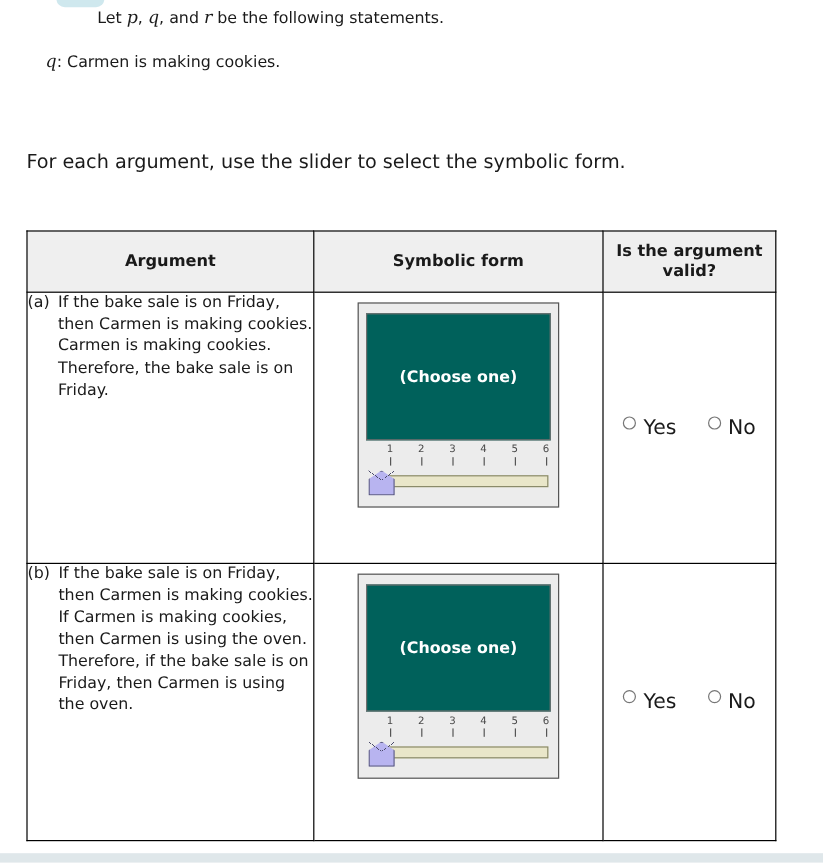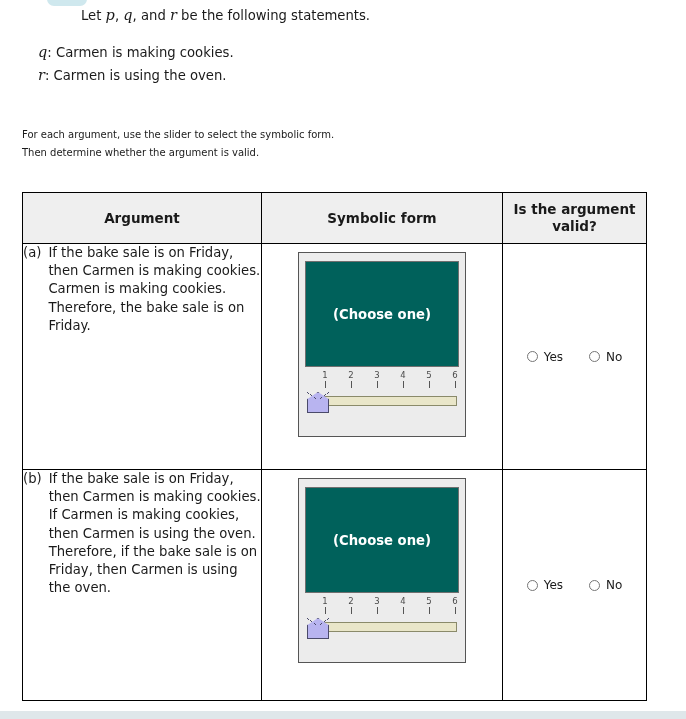--- a/index.html
+++ b/index.html
@@ -51,21 +51,21 @@
   .var {
     font-family: "DejaVu Serif", "Liberation Serif", serif;
     font-style: italic;
     font-size: 14.5px;
   }
 
   .instr {
     position: absolute;
     left: 22px;
     top: 126px;
-    font-size: 10px;
+    font-size: 16px;
     line-height: 17.5px;
   }
   .instr div { white-space: nowrap; }
 
   
   .argtable {
     position: absolute;
     left: 22px;
     top: 192px;
     width: 621px;
@@ -111,21 +111,21 @@
     text-align: center;
     padding: 0;
   }
 
   
   .widget {
     width: 168px;
     margin: 8px auto 10px auto;
     background: #ececec;
     border: 1px solid #555555;
-    padding: 8px 6px 22px 6px;
+    padding: 8px 6px 8px 6px;
     box-sizing: border-box;
   }
   .display {
     background: #00615b;
     height: 106px;
     border: 1px solid #6f6f6f;
     display: flex;
     align-items: center;
     justify-content: center;
     box-sizing: border-box;
@@ -200,23 +200,23 @@
   }
   .radio-group {
     display: flex;
     align-items: center;
     justify-content: center;
     gap: 26px;
     height: 100%;
   }
   .radio-opt {
     display: inline-flex;
-    align-items: center;
+    align-items: flex-start;
     gap: 6px;
-    font-size: 12px;
+    font-size: 17px;
   }
   .radio-dot {
     width: 11px;
     height: 11px;
     border: 1px solid #767676;
     border-radius: 50%;
     background: #ffffff;
     box-sizing: border-box;
     display: inline-block;
   }
@@ -232,26 +232,24 @@
 </style>
 </head>
 <body>
 
 <div class="top-pill"></div>
 
 <div class="intro"><span>Let </span><span class="var">p</span><span>, </span><span class="var">q</span><span>, and </span><span class="var">r</span><span> be the following statements.</span></div>
 
 <div class="stmt-list">
   <div class="stmt-line"><span class="var">q</span><span>: Carmen is making cookies.</span></div>
-  <div class="stmt-line"><span class="var">r</span><span>: Carmen is using the oven.</span></div>
 </div>
 
 <div class="instr">
   <div>For each argument, use the slider to select the symbolic form.</div>
-  <div>Then determine whether the argument is valid.</div>
 </div>
 
 <table class="argtable">
   <thead>
     <tr>
       <th class="col-arg">Argument</th>
       <th class="col-sym">Symbolic form</th>
       <th class="col-valid">
         <div>Is the argument</div>
         <div>valid?</div>

